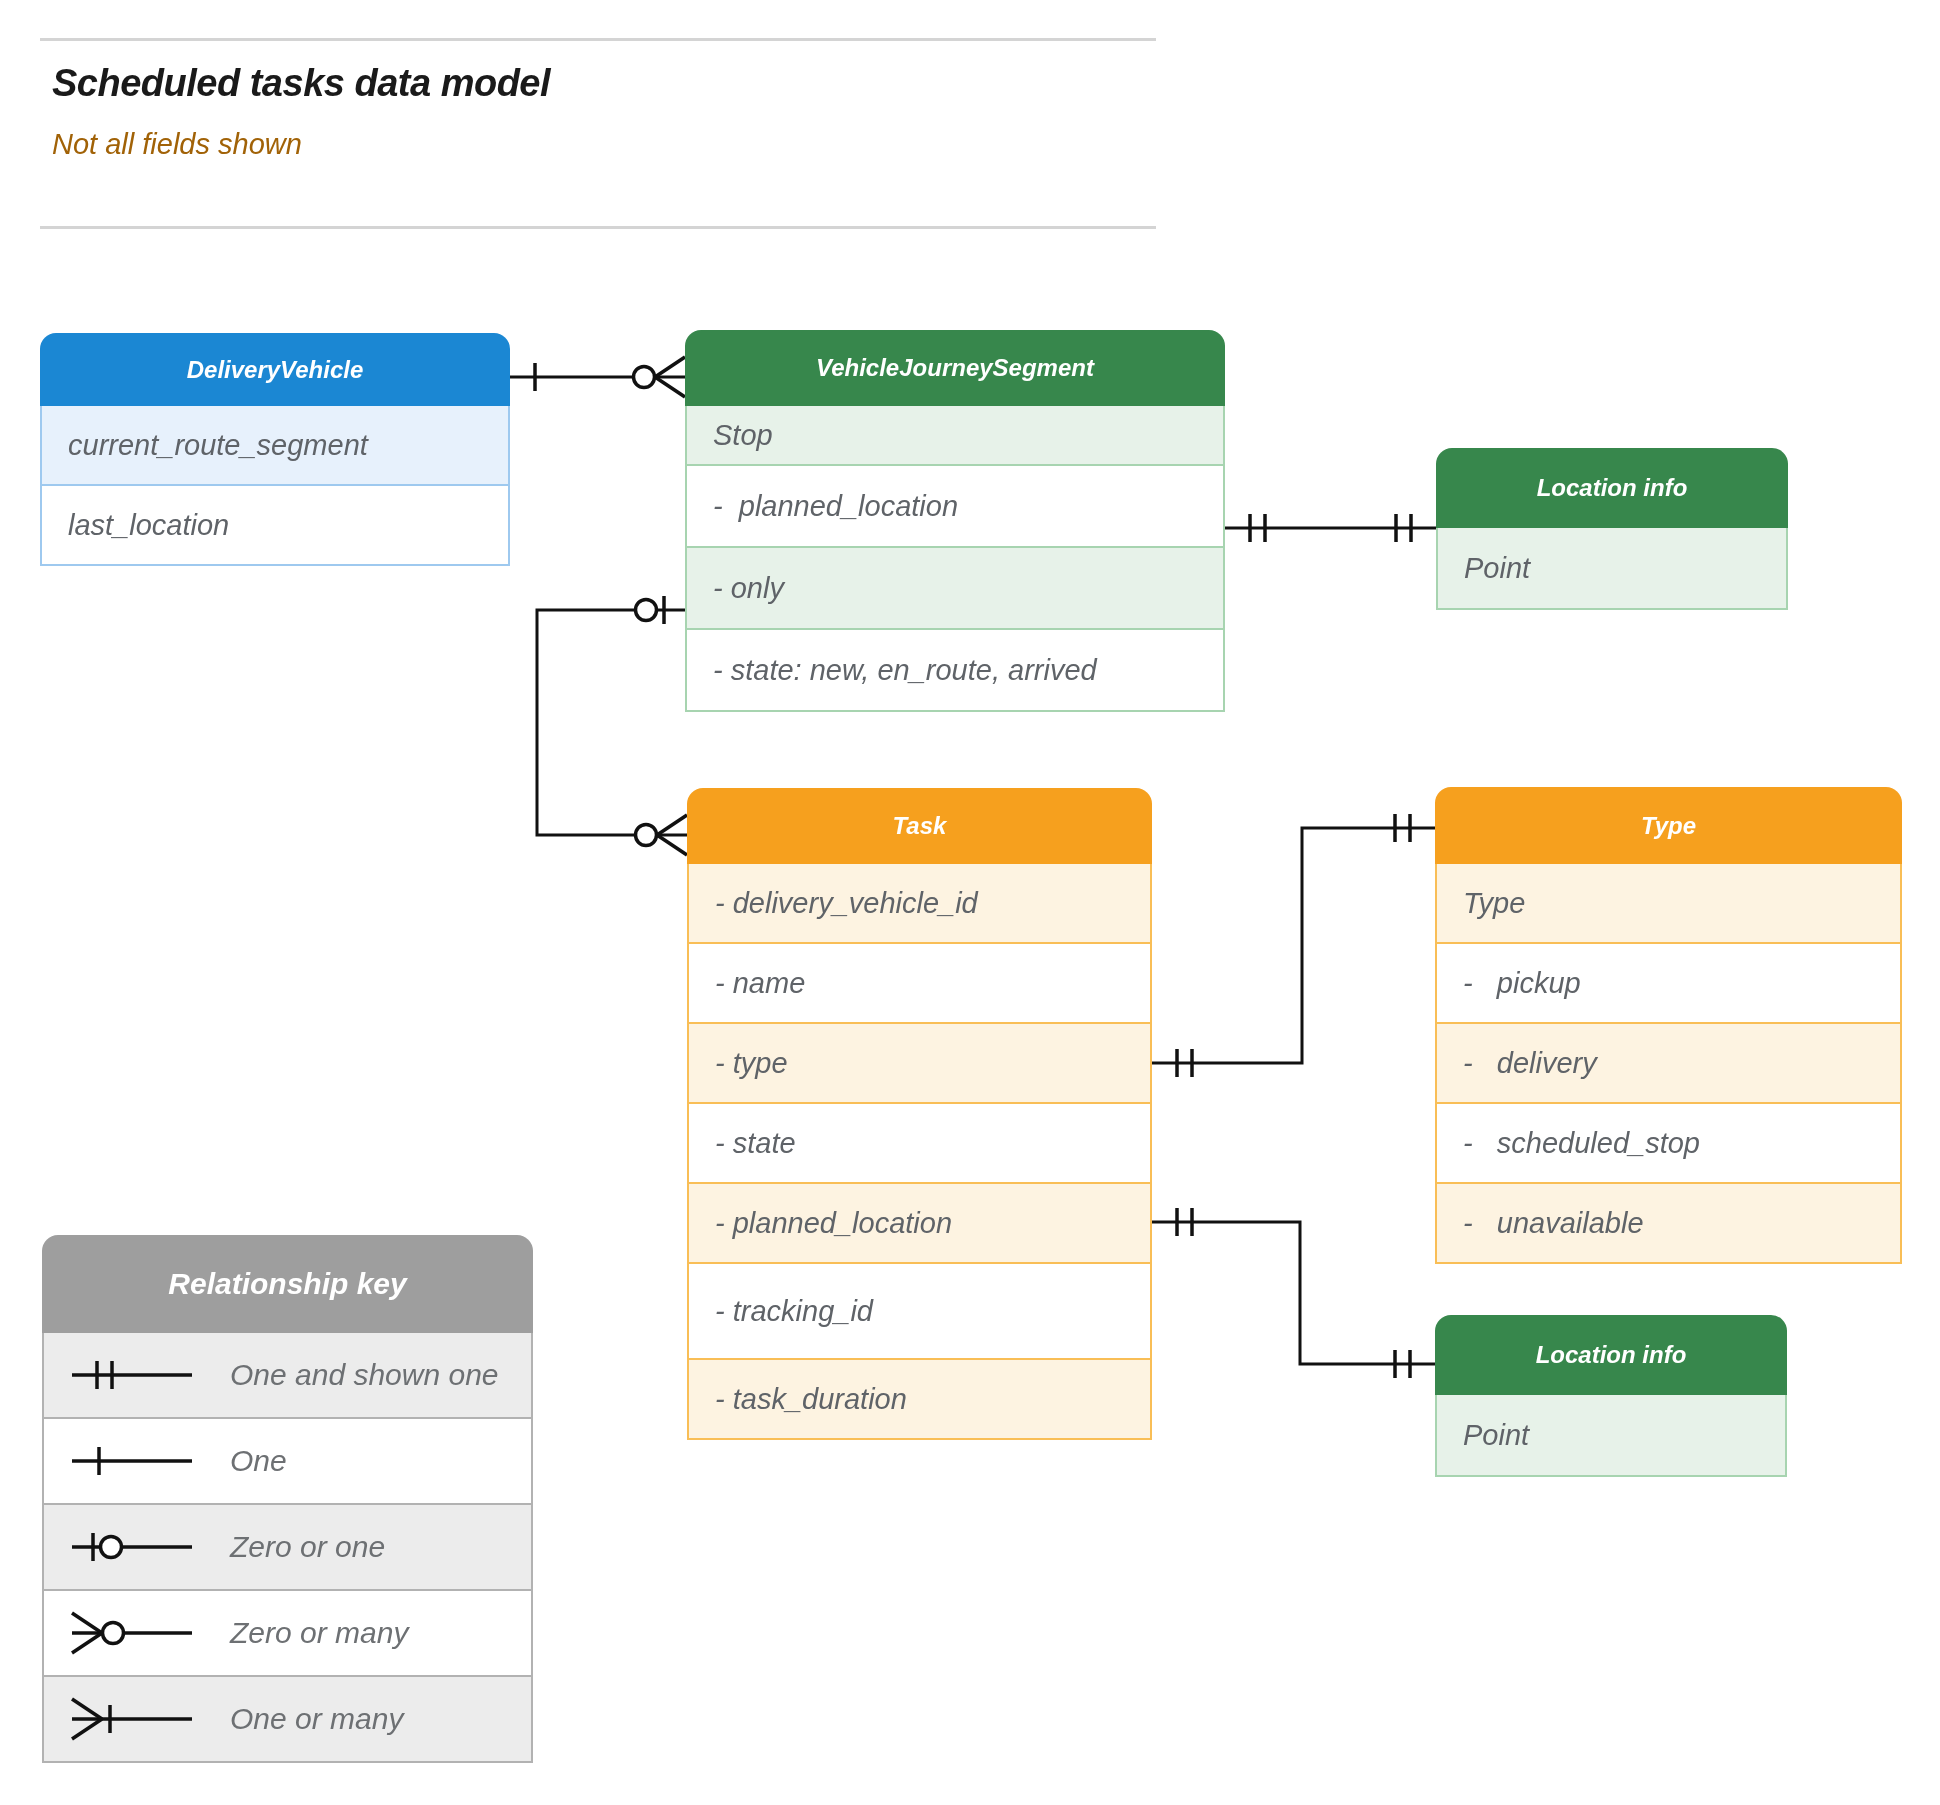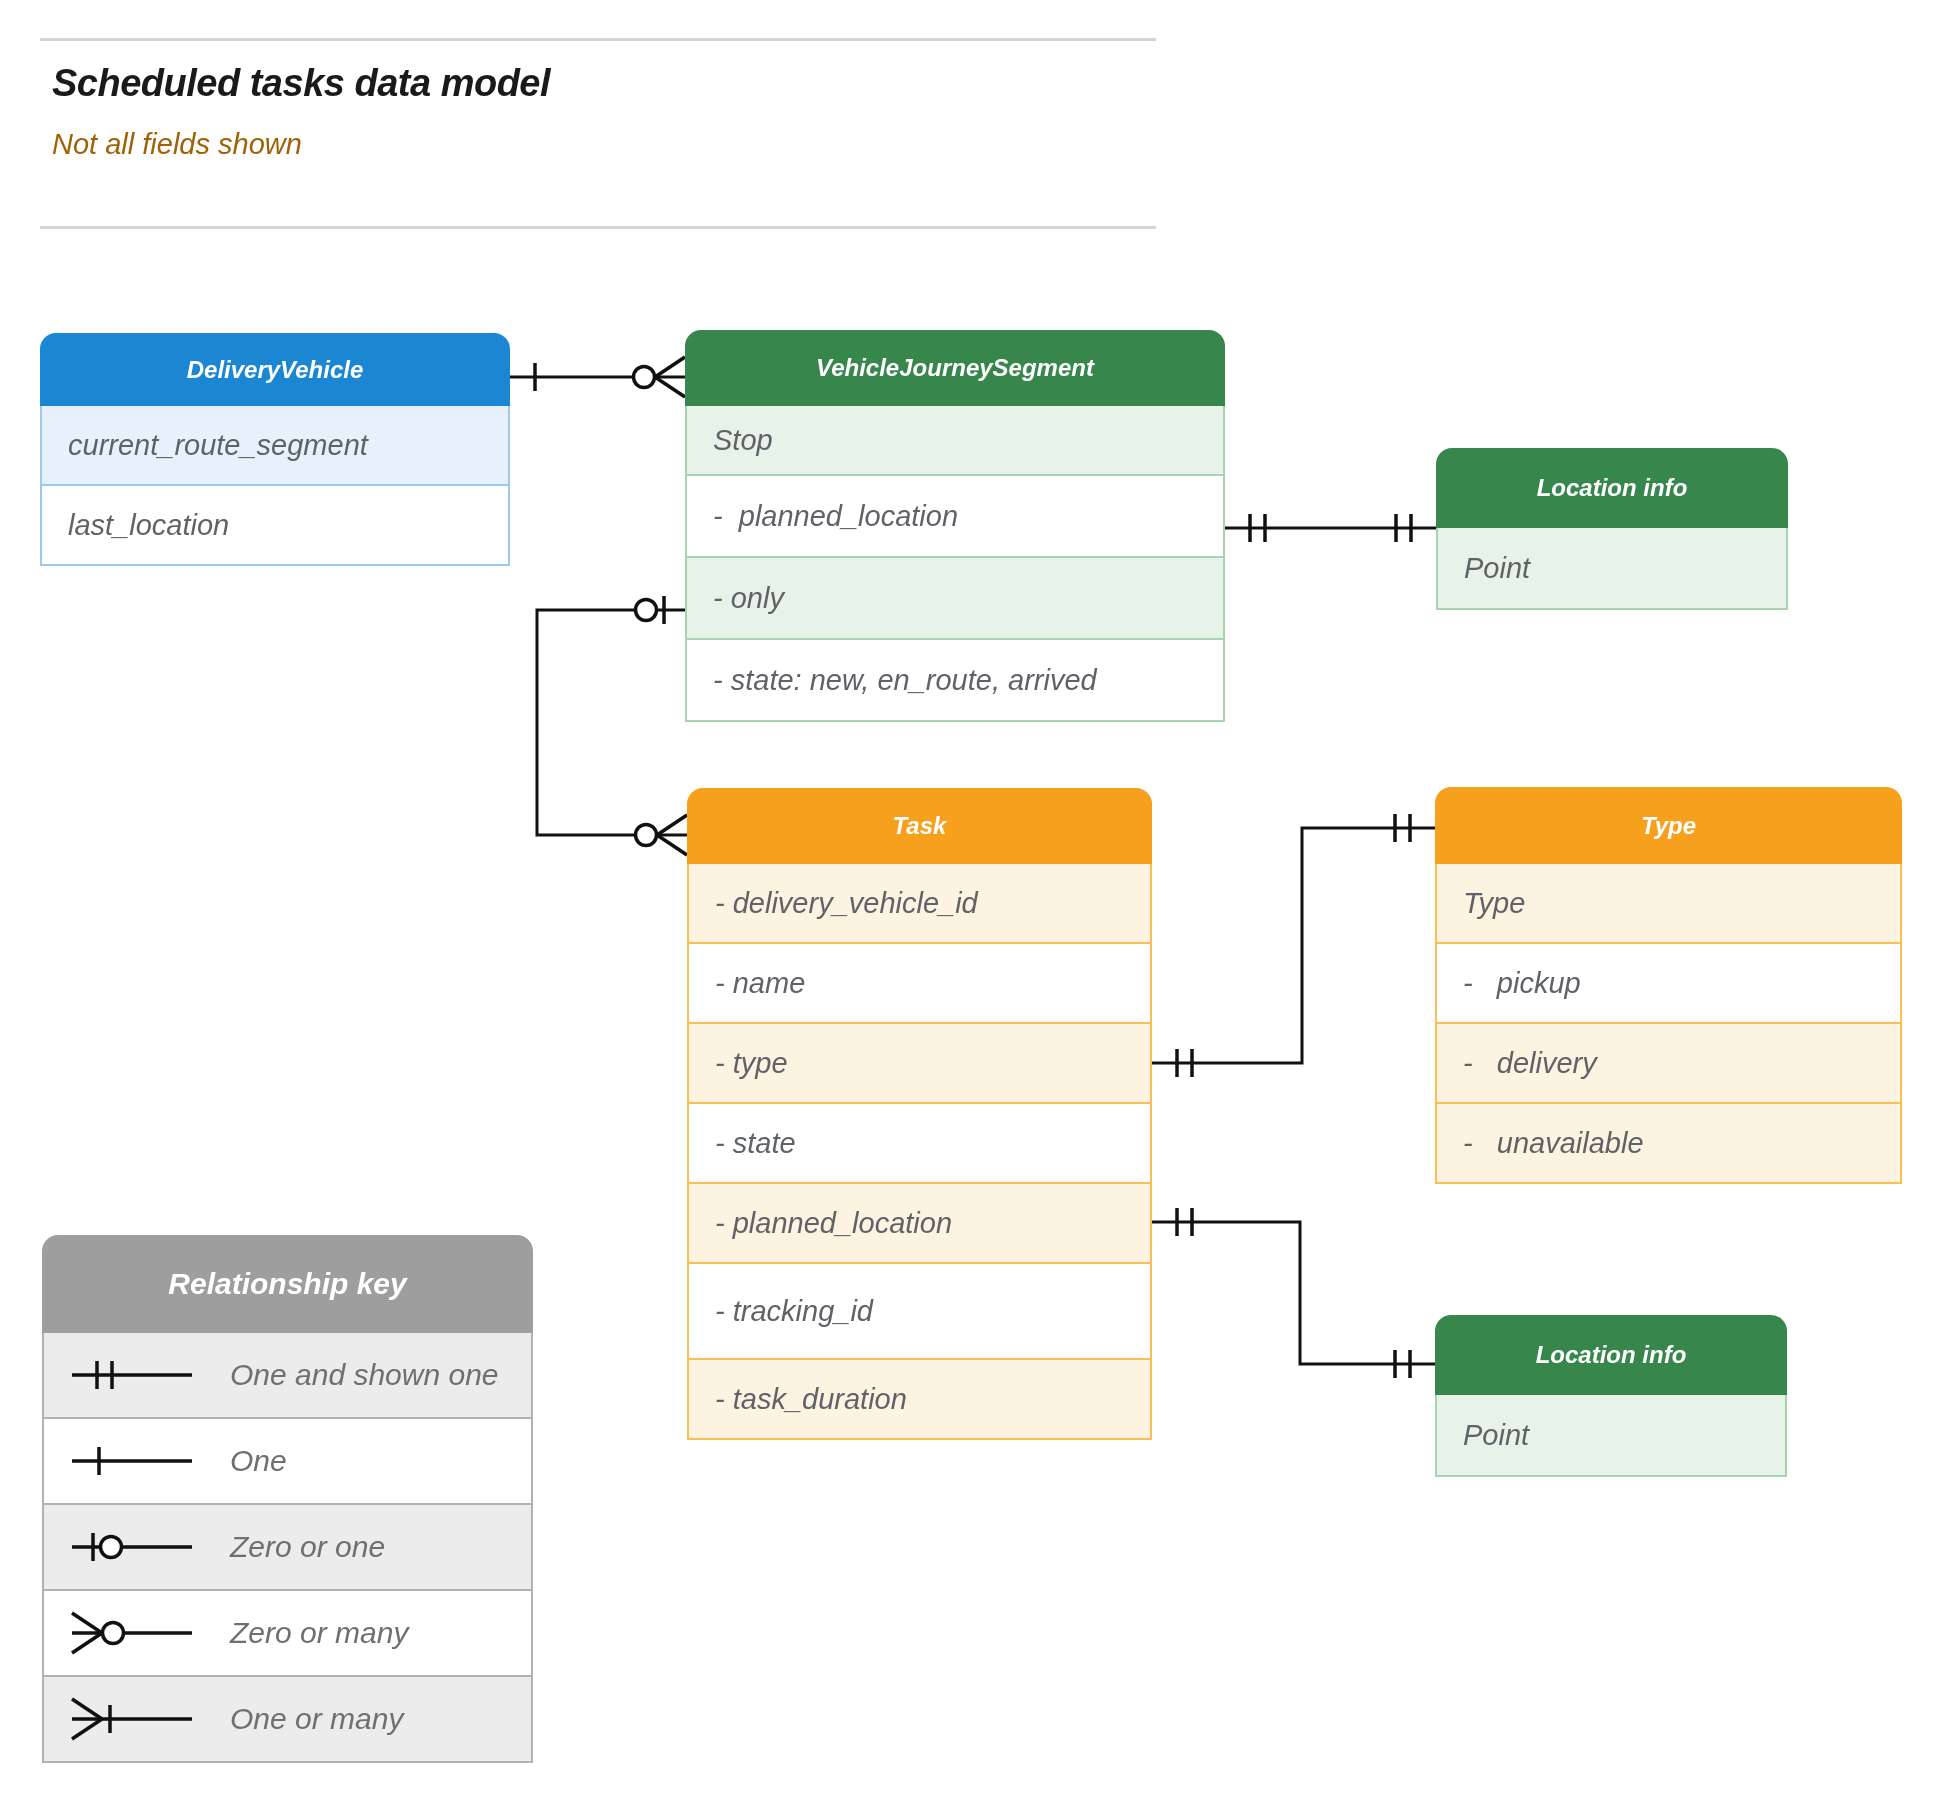--- a/index.html
+++ b/index.html
@@ -81,21 +81,21 @@
         <line x1="1395" y1="1350" x2="1395" y2="1378"></line>
       </g>
     </svg>
 <div class="entity theme-blue" style="left: 40px; top: 333px; width: 470px;">
       <div class="hdr" style="height: 73px; background: rgb(27, 135, 211);">DeliveryVehicle</div>
       <div class="row shaded" style="height: 80px;">current_route_segment</div>
       <div class="row" style="height: 80px;">last_location</div>
     </div>
     <div class="entity theme-green" style="left: 685px; top: 330px; width: 540px;">
       <div class="hdr" style="height: 76px; background: rgb(55, 135, 76);">VehicleJourneySegment</div>
-      <div class="row shaded" style="height: 70px;">Stop</div>
+      <div class="row shaded" style="height: 60px;">Stop</div>
       <div class="row" style="height: 82px;">-  planned_location</div>
       <div class="row shaded" style="height: 82px;">- only</div>
       <div class="row" style="height: 82px;">- state: new, en_route, arrived</div>
     </div>
     <div class="entity theme-green" style="left: 1436px; top: 448px; width: 352px;">
       <div class="hdr" style="height: 80px; background: rgb(55, 135, 76);">Location info</div>
       <div class="row shaded" style="height: 82px;">Point</div>
     </div>
     <div class="entity theme-orange" style="left: 687px; top: 788px; width: 465px;">
       <div class="hdr" style="height: 76px; background: rgb(246, 160, 30);">Task</div>
@@ -105,20 +105,21 @@
       <div class="row" style="height: 80px;">- state</div>
       <div class="row shaded" style="height: 80px;">- planned_location</div>
       <div class="row" style="height: 96px;">- tracking_id</div>
       <div class="row shaded" style="height: 80px;">- task_duration</div>
     </div>
     <div class="entity theme-orange" style="left: 1435px; top: 787px; width: 467px;">
       <div class="hdr" style="height: 77px; background: rgb(246, 160, 30);">Type</div>
       <div class="row shaded" style="height: 80px;">Type</div>
       <div class="row" style="height: 80px;">-   pickup</div>
       <div class="row shaded" style="height: 80px;">-   delivery</div>
+      <div class="row" style="height: 80px;">-   scheduled_stop</div>
       <div class="row shaded" style="height: 80px;">-   unavailable</div>
     </div>
     <div class="entity theme-green" style="left: 1435px; top: 1315px; width: 352px;">
       <div class="hdr" style="height: 80px; background: rgb(55, 135, 76);">Location info</div>
       <div class="row shaded" style="height: 82px;">Point</div>
     </div>
     <div class="legend" style="left: 42px; top: 1235px; width: 491px;">
       <div class="hdr" style="height: 98px;">Relationship key</div>
       <div class="row shaded" style="height: 86px;">
         <svg width="150" height="44" viewBox="0 0 150 44">

